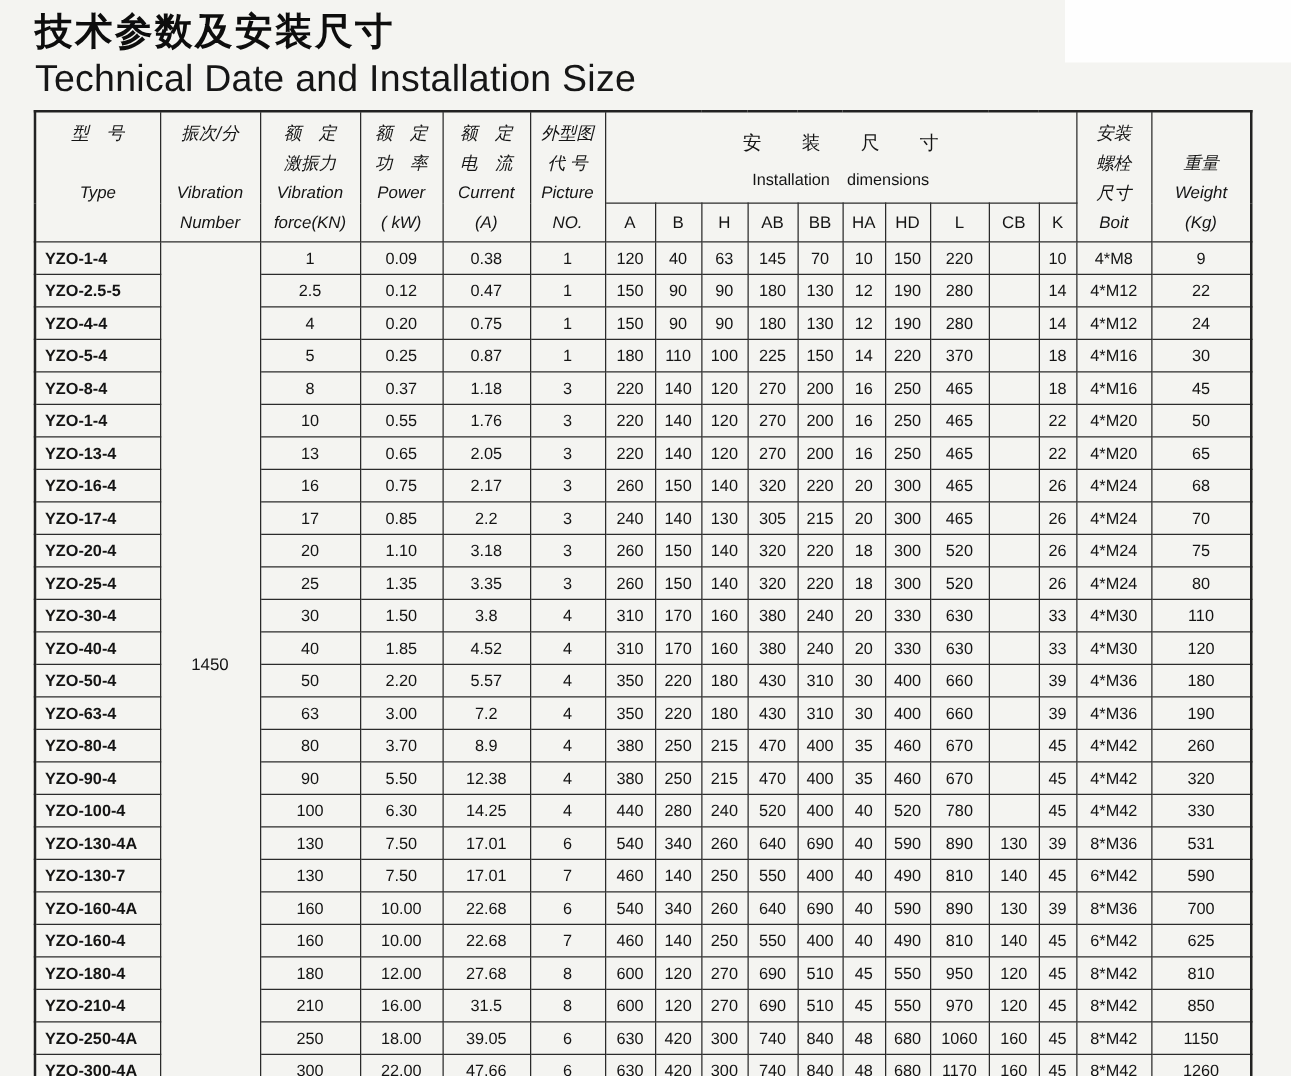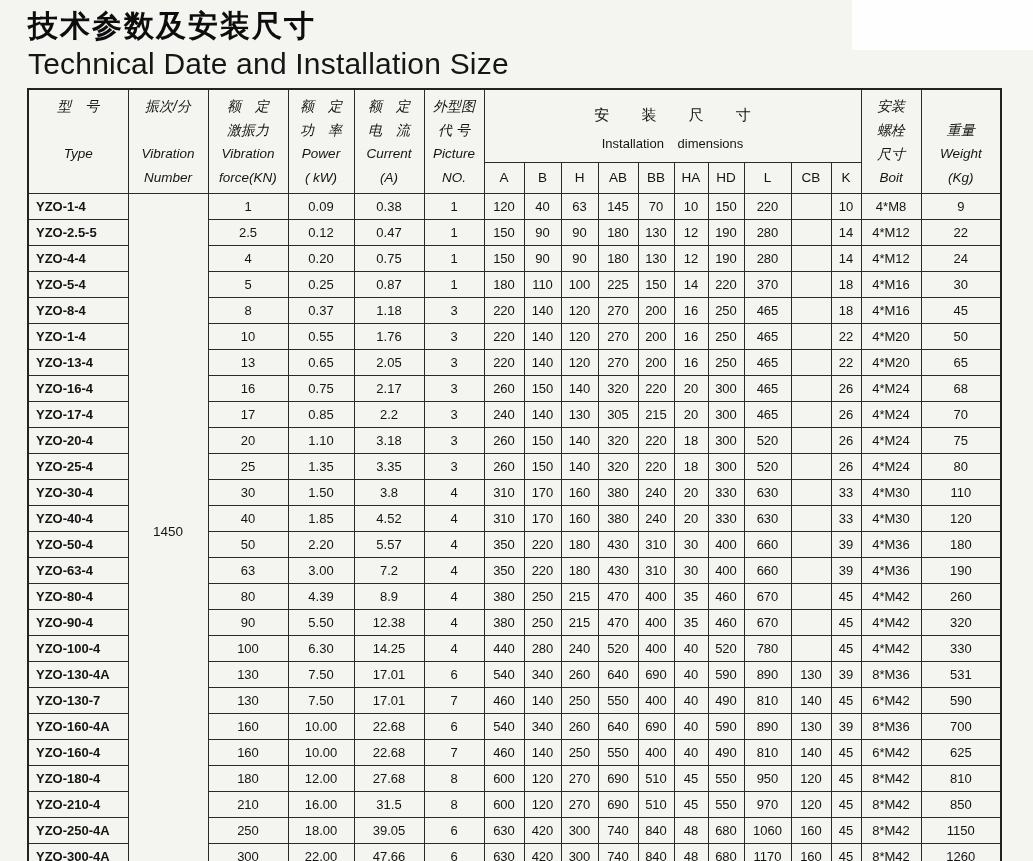--- a/index.html
+++ b/index.html
@@ -452,21 +452,21 @@
         <td>400</td>
         <td>660</td>
         <td></td>
         <td>39</td>
         <td>4*M36</td>
         <td>190</td>
       </tr>
       <tr>
         <td class="c-type">YZO-80-4</td>
         <td>80</td>
-        <td>4.39</td>
+        <td>3.70</td>
         <td>8.9</td>
         <td>4</td>
         <td>380</td>
         <td>250</td>
         <td>215</td>
         <td>470</td>
         <td>400</td>
         <td>35</td>
         <td>460</td>
         <td>670</td>

